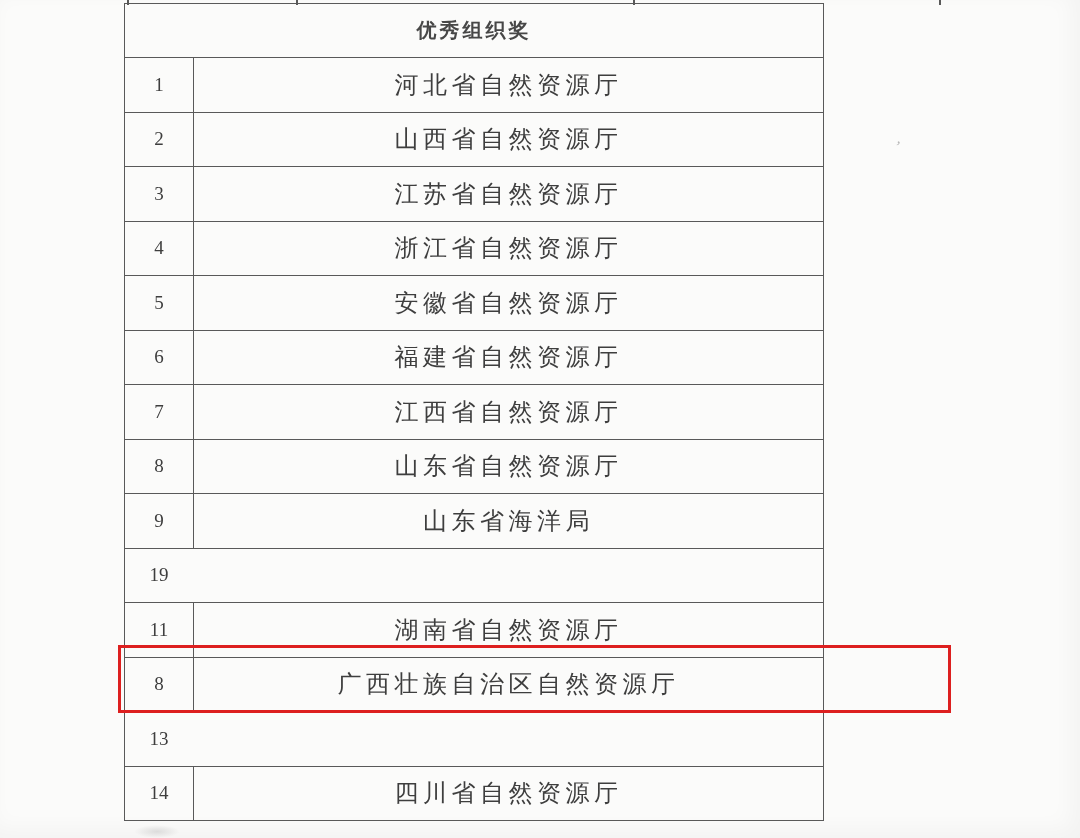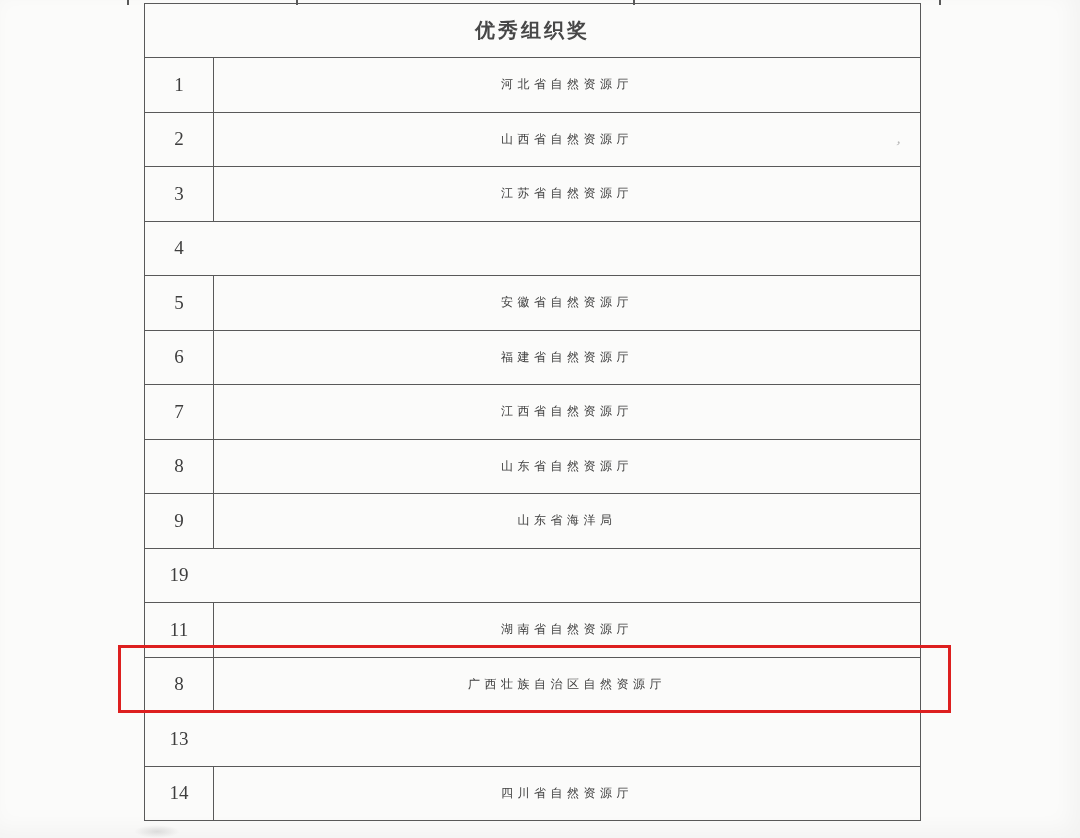--- a/index.html
+++ b/index.html
@@ -24,22 +24,22 @@
     position:absolute;top:0;height:5px;width:1.5px;
     background:var(--line);
   }
   .tick-a{left:127px;}
   .tick-b{left:296px;}
   .tick-c{left:633px;}
   .tick-d{left:939px;}
 
   .award-table{
     position:absolute;
-    left:144px;top:3px;
-    width:777px;
+    left:124px;top:3px;
+    width:700px;
     border:1.5px solid var(--line);
     background:transparent;
     text-align:center;
   }
   .header-row{
     height:53px;
     display:flex;align-items:center;justify-content:center;
   }
   .header-title{
     font-family:"DejaVu Sans","Liberation Sans",sans-serif;
@@ -56,21 +56,21 @@
   .rank-cell{
     width:68px;flex:none;
     display:flex;align-items:center;justify-content:center;
     font-size:19px;
     color:var(--text);
   }
   .name-cell{
     flex:1;
     border-left:1.5px solid var(--line);
     display:flex;align-items:center;justify-content:center;
-    font-size:12px;
+    font-size:24px;
     letter-spacing:4.5px;
     color:var(--text);
   }
   .highlight-box{
     position:absolute;
     left:118px;top:645px;
     width:833px;height:68px;
     border:3px solid var(--hl);
     pointer-events:none;
     z-index:5;
@@ -116,20 +116,21 @@
     <div class="name-cell">山西省自然资源厅</div>
   </div>
 
   <div class="t-row">
     <div class="rank-cell">3</div>
     <div class="name-cell">江苏省自然资源厅</div>
   </div>
 
   <div class="t-row">
     <div class="rank-cell">4</div>
+    <div class="name-cell">浙江省自然资源厅</div>
   </div>
 
   <div class="t-row">
     <div class="rank-cell">5</div>
     <div class="name-cell">安徽省自然资源厅</div>
   </div>
 
   <div class="t-row">
     <div class="rank-cell">6</div>
     <div class="name-cell">福建省自然资源厅</div>

